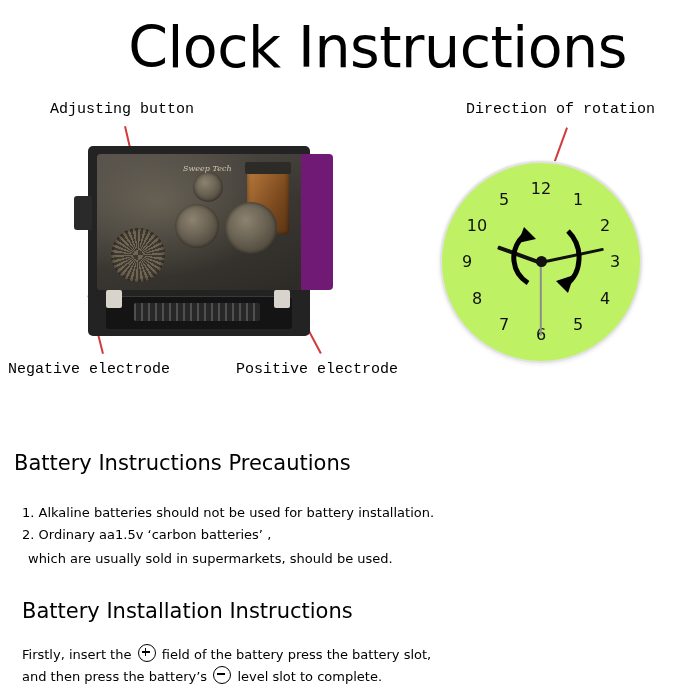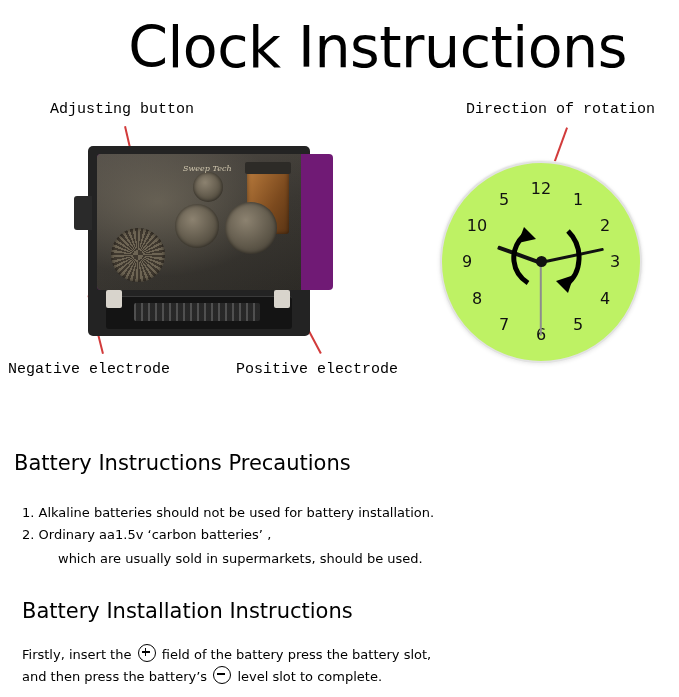--- a/index.html
+++ b/index.html
@@ -232,21 +232,21 @@
   .body-line {
     position: absolute;
     font-size: 13px;
     line-height: 22px;
     font-family: "DejaVu Sans", sans-serif;
     white-space: nowrap;
   }
   #h-precautions { left: 14px;  top: 450px; }
   #p1 { left: 22px; top: 502px; }
   #p2 { left: 22px; top: 524px; }
-  #p3 { left: 58px; top: 548px; }
+  #p3 { left: 28px; top: 548px; }
   #h-install { left: 22px; top: 598px; }
   #i1 { left: 22px; top: 644px; }
   #i2 { left: 22px; top: 666px; }
 
   .glyph-circle {
     display: inline-block;
     width: 16px; height: 16px;
     border: 1.6px solid #000;
     border-radius: 50%;
     position: relative;

